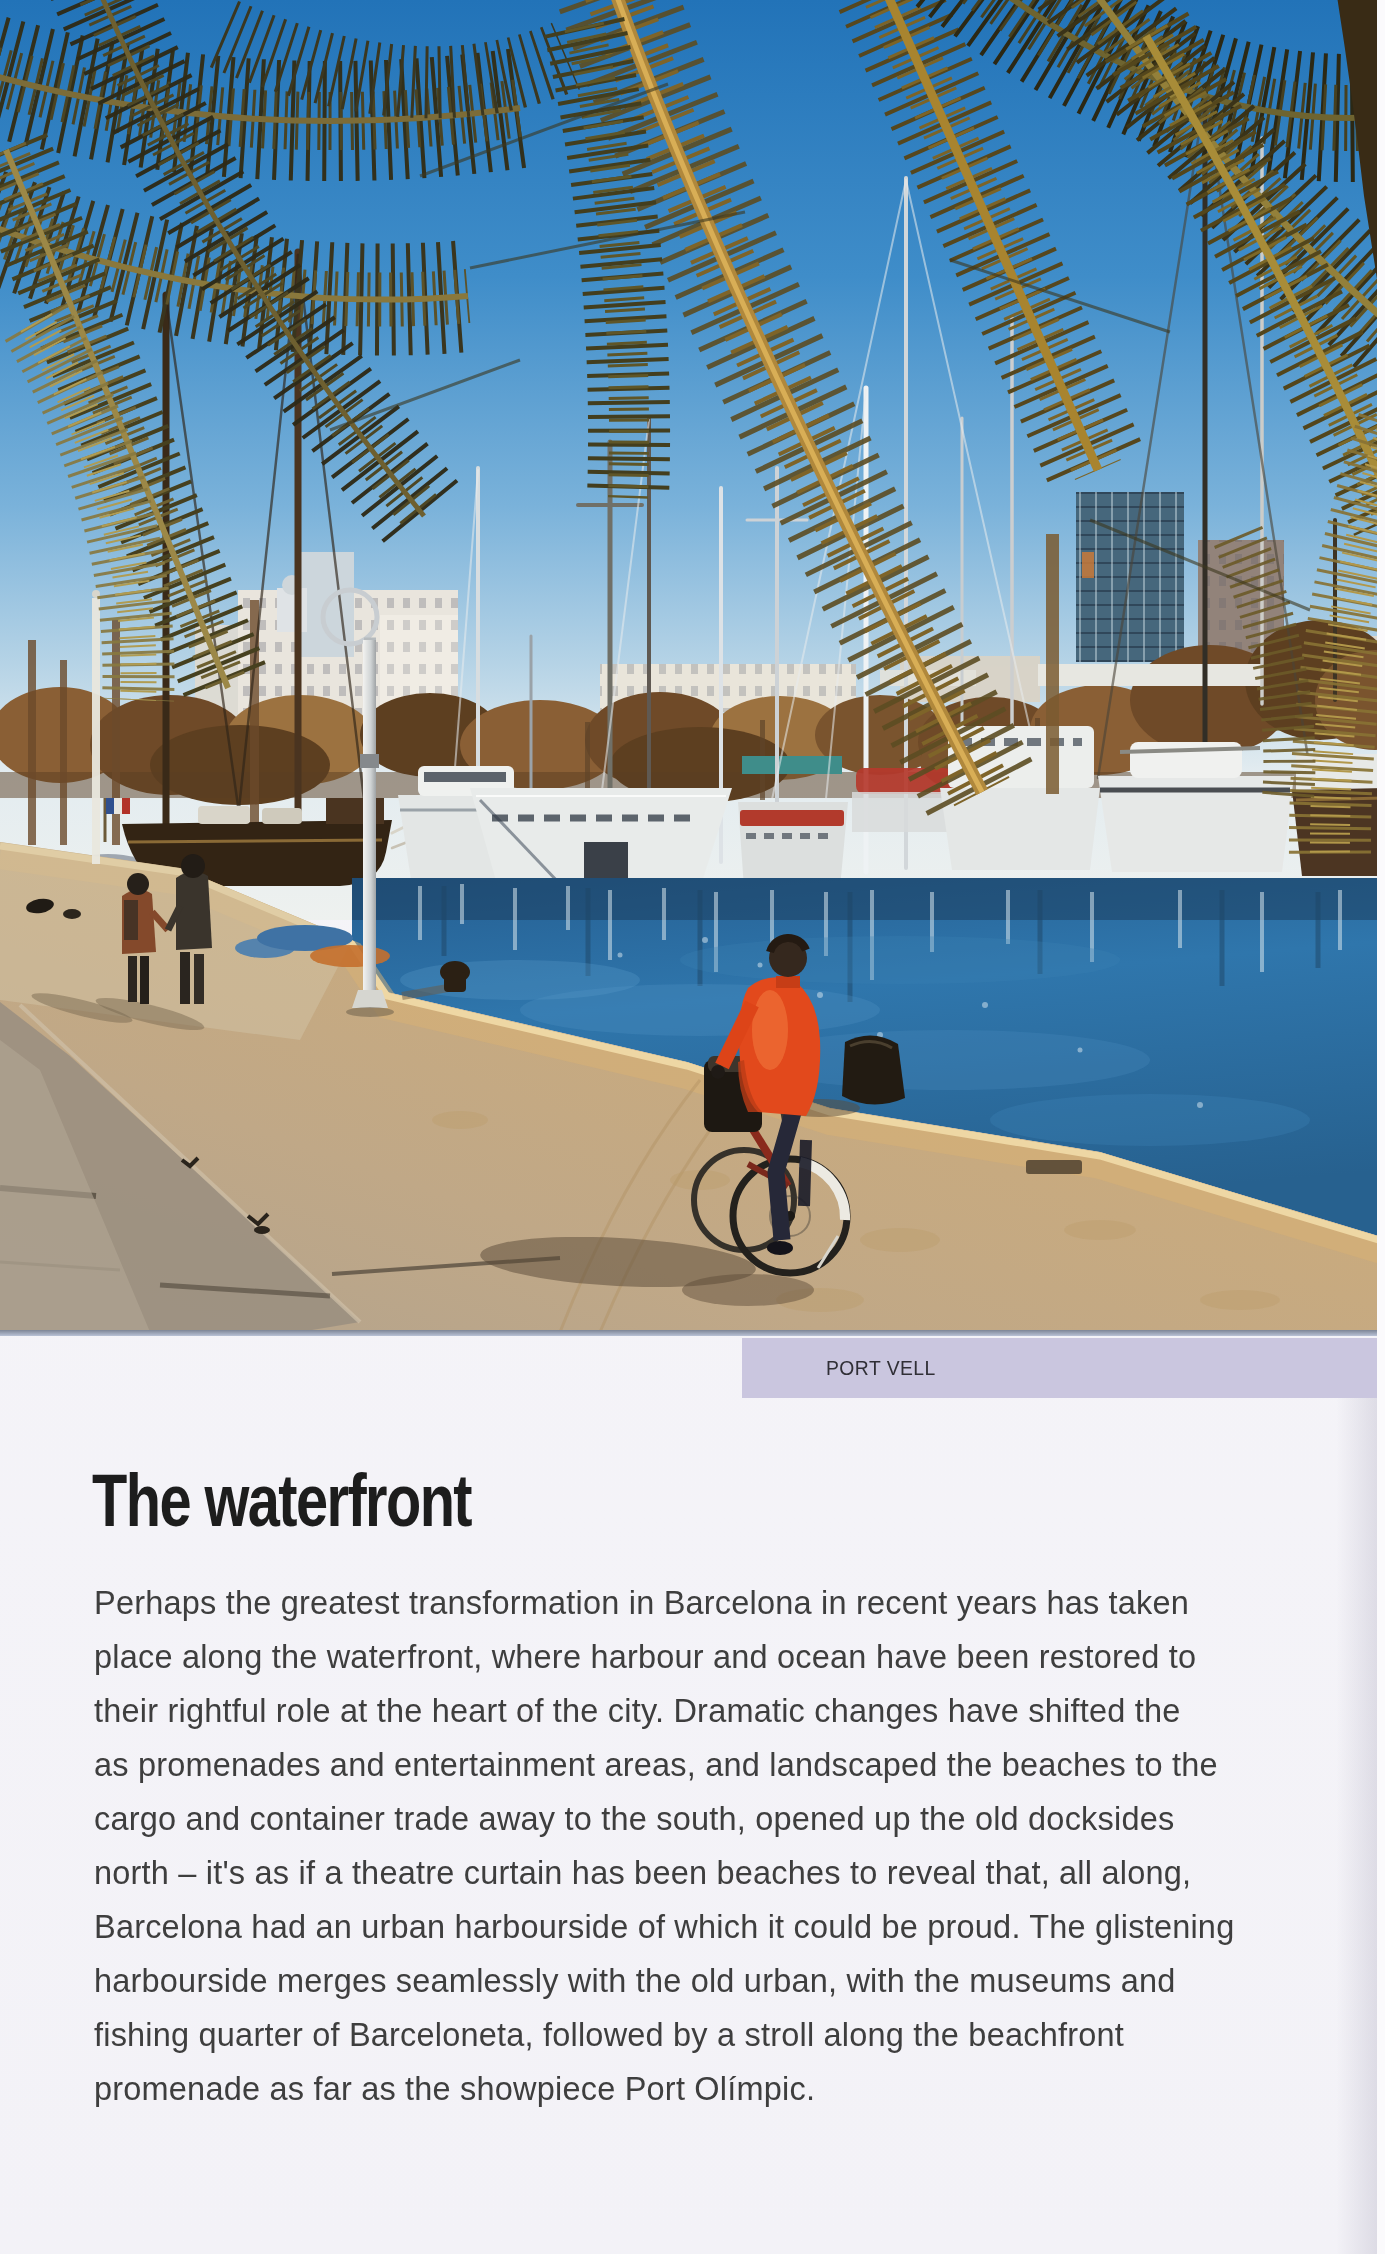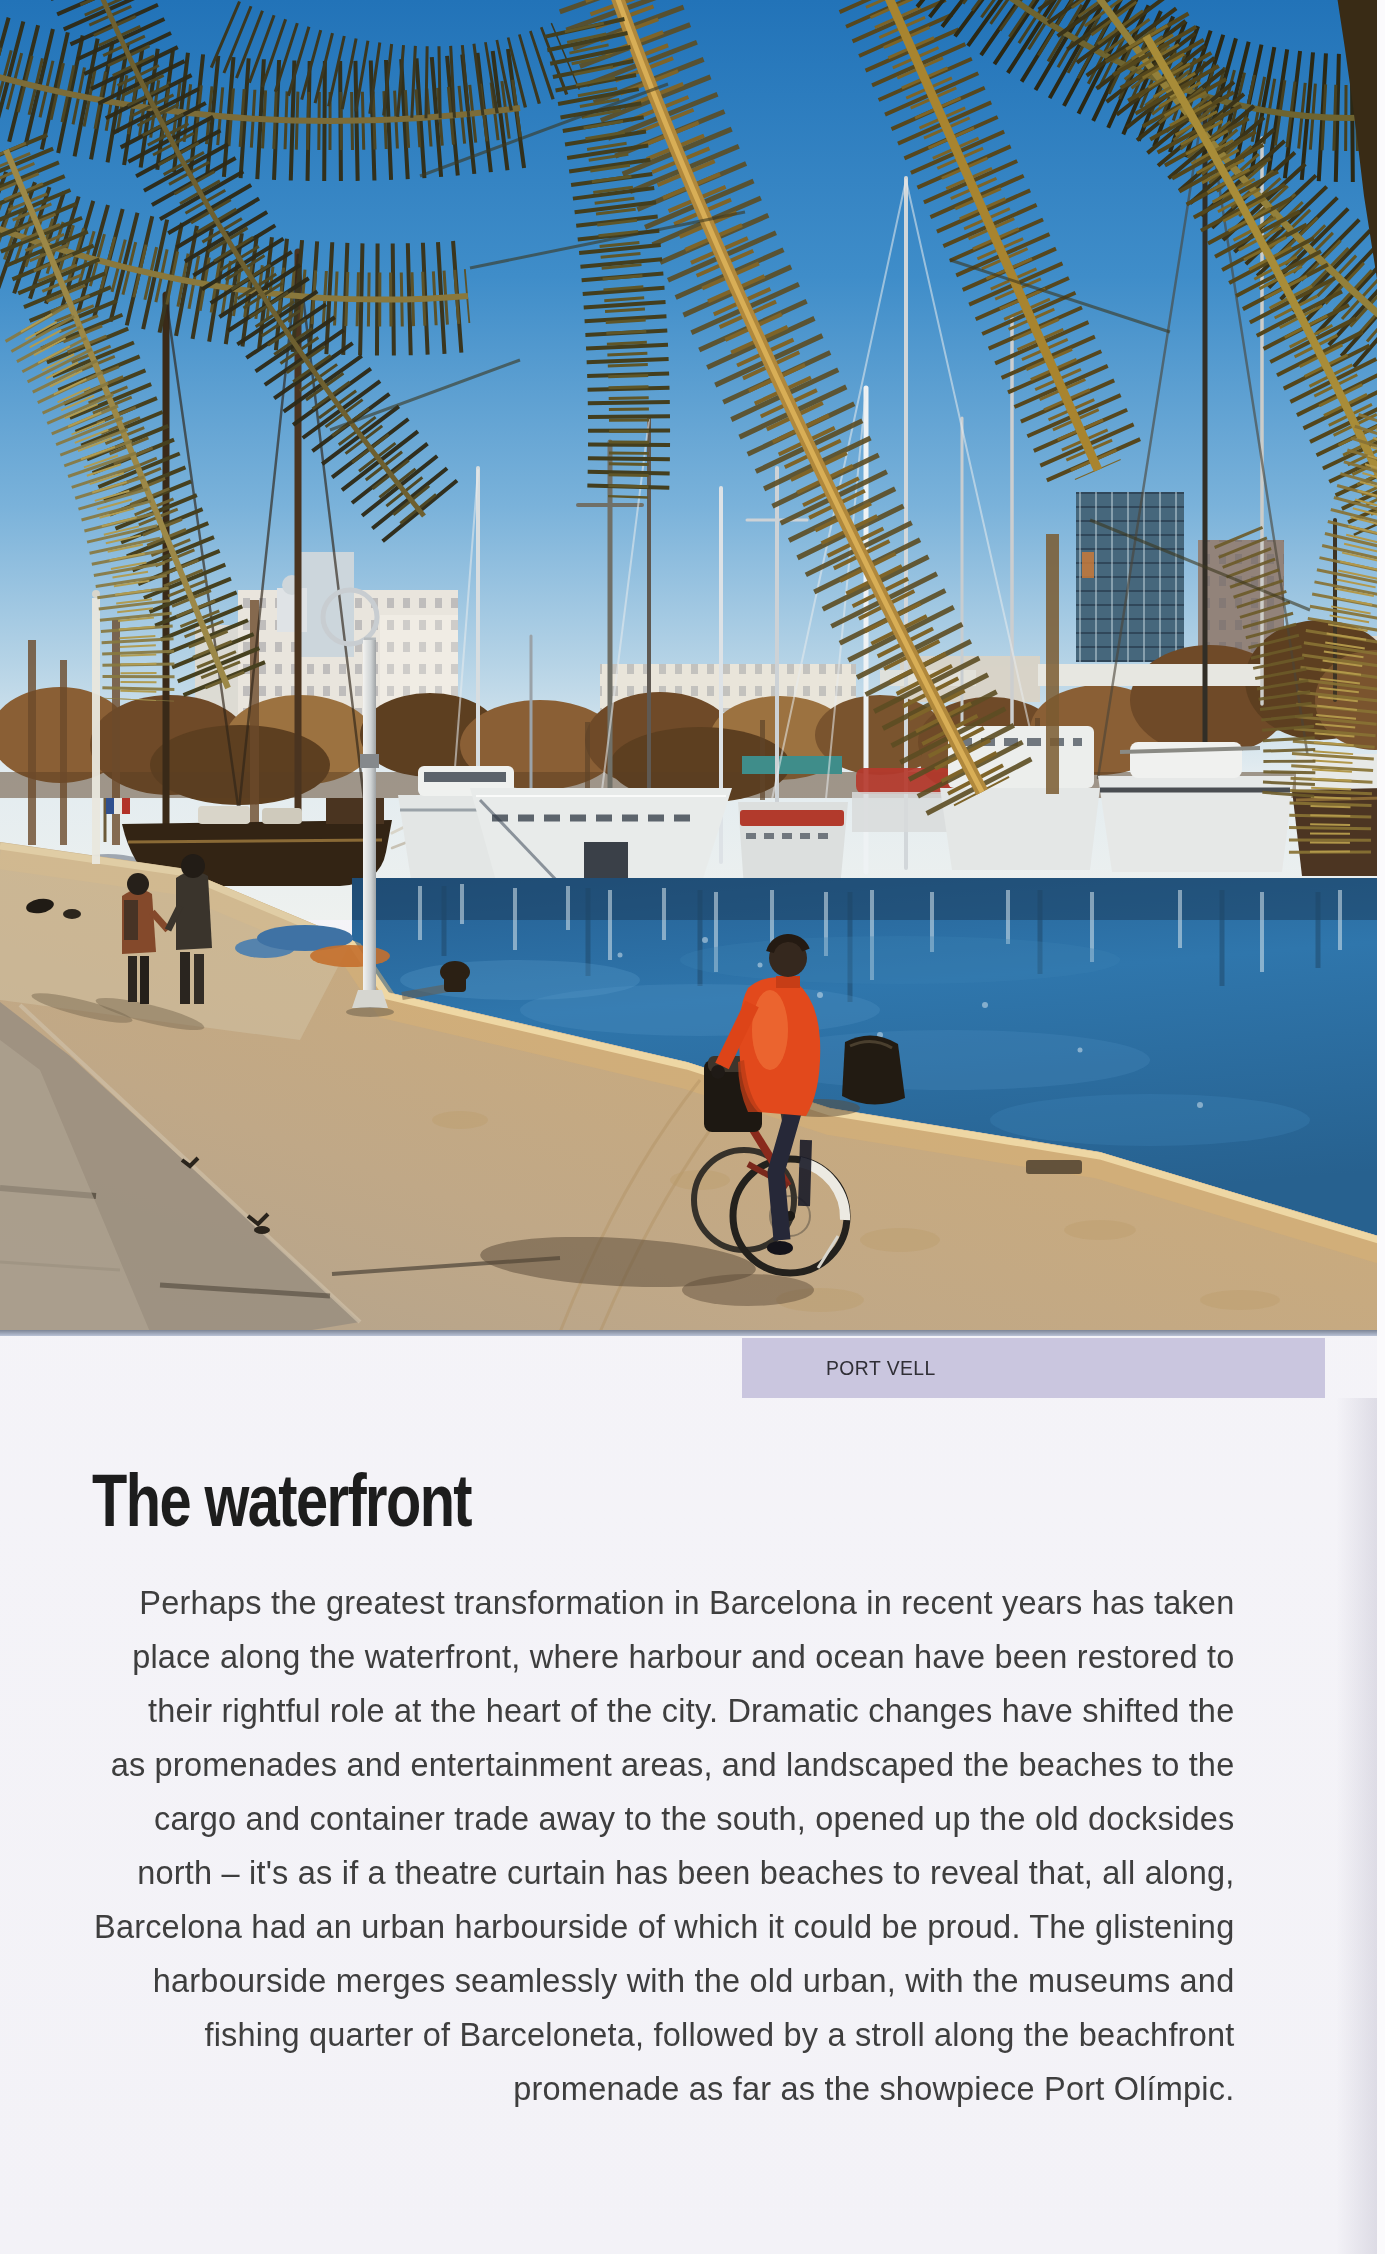--- a/index.html
+++ b/index.html
@@ -1,25 +1,25 @@
 <!DOCTYPE html>
 <html><head>
 <meta charset="utf-8">
 <style>
   html,body{margin:0;padding:0;}
   body{width:1385px;height:2254px;position:relative;background:#f5f4f8;font-family:"Liberation Sans",sans-serif;overflow:hidden;}
   .page{position:absolute;inset:0;background:linear-gradient(180deg,#f6f5f9 0%,#f3f2f7 100%);}
   .photo{position:absolute;left:0;top:0;width:1385px;height:1332px;margin:0;overflow:hidden;}
   .photo svg{display:block;}
   .photo-edge{position:absolute;left:0;top:1330px;width:1385px;height:6px;background:linear-gradient(180deg,#7d8596,#b9c2d6);}
-  .caption-bar{position:absolute;left:742px;top:1338px;width:583px;height:60px;background:#cac6df;}
+  .caption-bar{position:absolute;left:742px;top:1338px;width:635px;height:60px;background:#cac6df;}
   .caption-bar span{display:inline-block;margin-left:84px;line-height:60px;font-size:21px;letter-spacing:.5px;color:#302f36;transform:scaleX(.92);transform-origin:0 50%;}
   .title{position:absolute;left:92px;top:1458px;margin:0;font-size:74px;font-weight:700;letter-spacing:-2px;color:#1d1d1d;transform:scaleX(.78);transform-origin:0 0;white-space:nowrap;}
   .body-text{position:absolute;left:94px;top:1576px;font-size:32.5px;line-height:54px;color:#3e3e3e;letter-spacing:.2px;}
-  .body-text .bline{white-space:nowrap;text-align:right;}
+  .body-text .bline{white-space:nowrap;}
   .edge-shade{position:absolute;left:1336px;top:1398px;width:41px;height:856px;background:linear-gradient(to right,rgba(104,99,134,0),rgba(104,99,134,.16));}
   .edge-white{position:absolute;left:1377px;top:0;width:8px;height:2254px;background:#fbfafc;}
   .fr{fill:none;stroke-linecap:butt;}
 </style>
 </head>
 <body>
 
 <div class="page">
 
   <figure class="photo">

